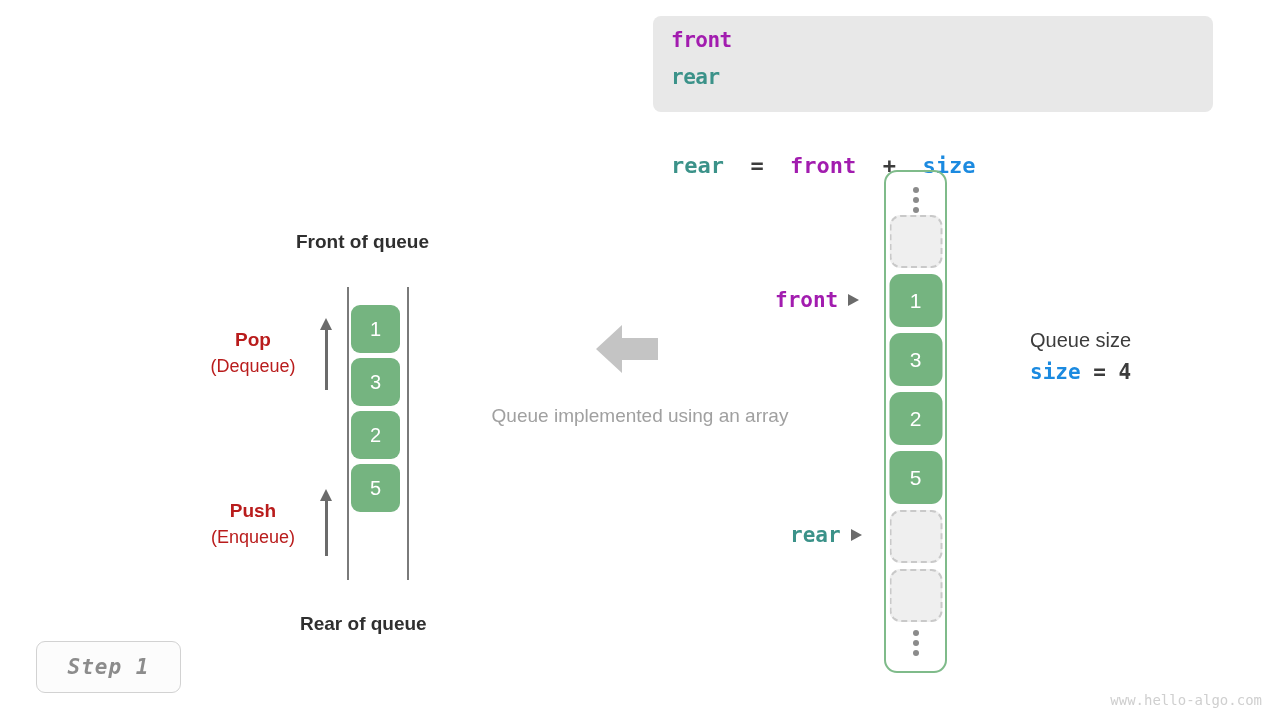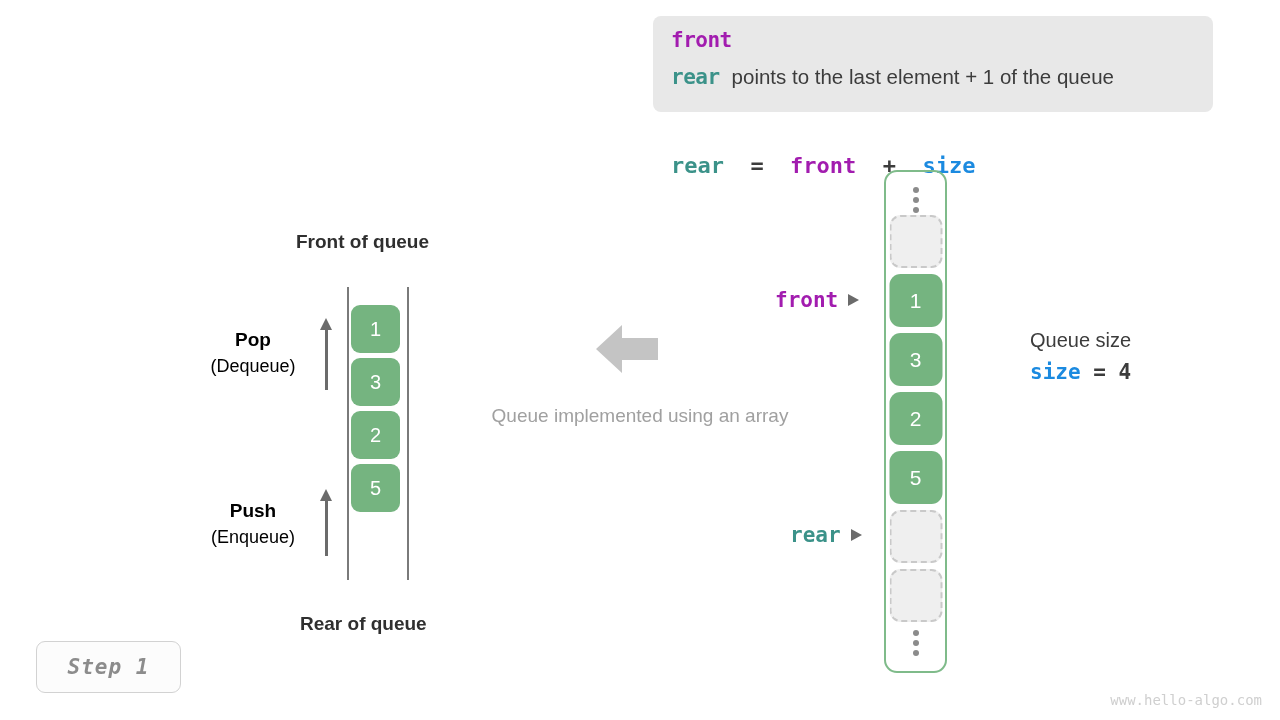--- a/index.html
+++ b/index.html
@@ -109,21 +109,21 @@
     display: flex;
     align-items: center;
     justify-content: center;
     box-sizing: border-box;
   }
 
   .op-label {
     position: absolute;
     text-align: center;
     width: 160px;
-    color: #000000;
+    color: #b91c1c;
   }
   .op-label .op-name {
     font-size: 19px;
     font-weight: bold;
     display: block;
     line-height: 26px;
   }
   .op-label .op-sub {
     font-size: 18px;
     display: block;
@@ -308,21 +308,20 @@
 </style>
 </head>
 <body>
 
 <div id="legend-box">
   <div class="legend-line">
     <span class="legend-kw kw-front">front</span>
   </div>
   <div class="legend-line">
     <span class="legend-kw kw-rear">rear</span>
-    <span class="legend-txt">points to the last element + 1 of the queue</span>
   </div>
 </div>
 
 <div id="formula">
   <span class="kw-rear">rear</span>
   <span class="op" style="margin-left: 0.6em;">=</span>
   <span class="kw-front" style="margin-left: 0.6em;">front</span>
   <span class="op" style="margin-left: 0.6em;">+</span>
   <span class="kw-size" style="margin-left: 0.6em;">size</span>
 </div>

